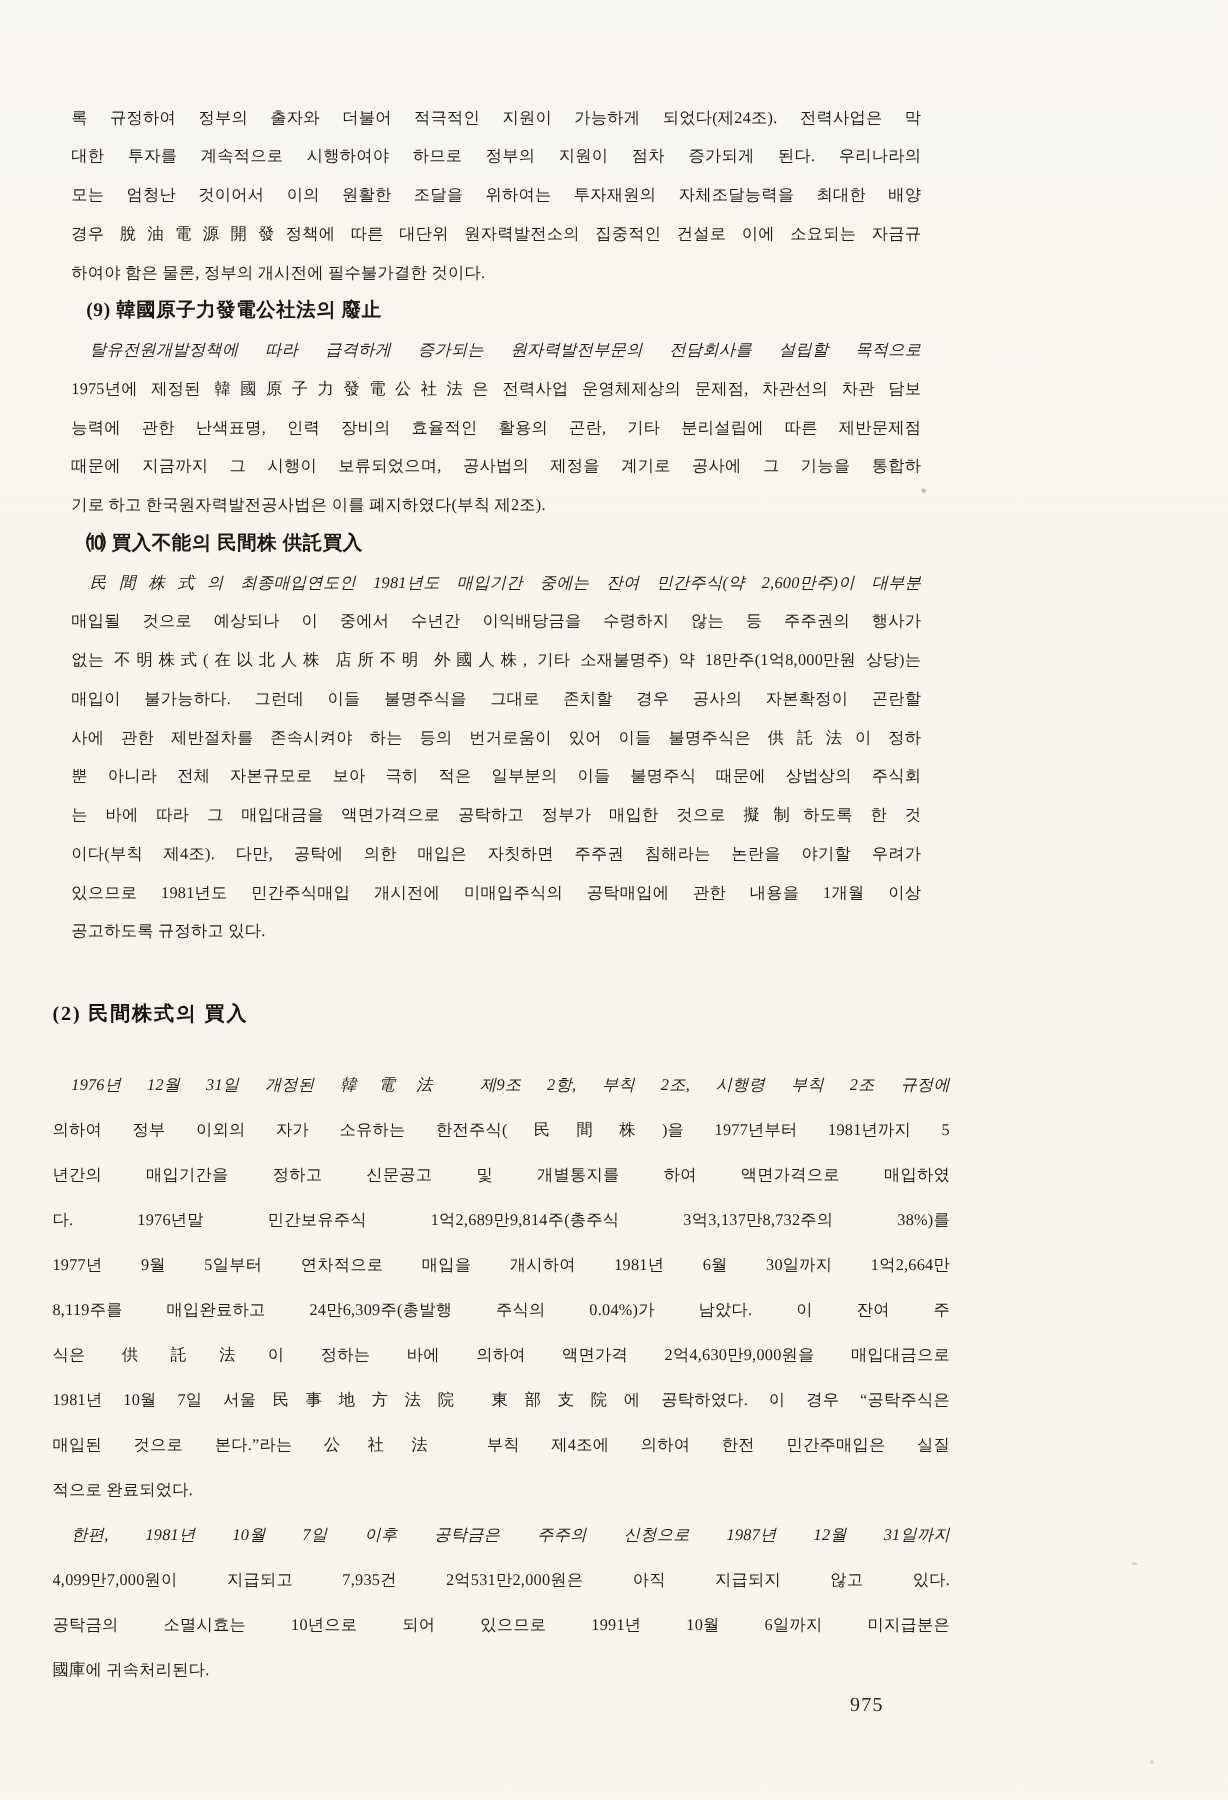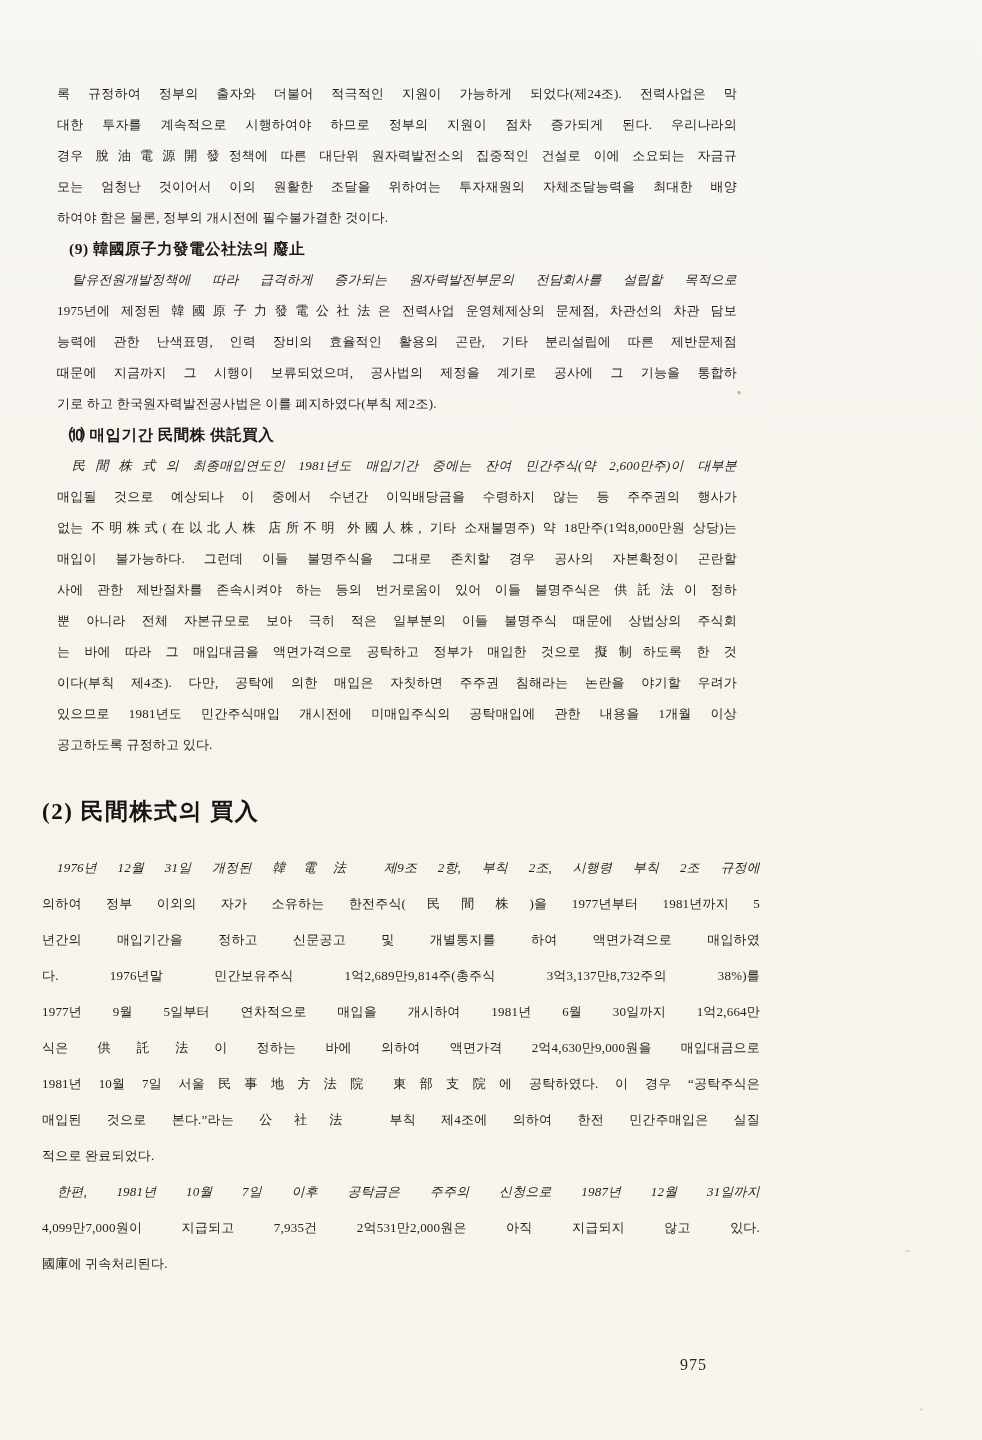--- a/index.html
+++ b/index.html
@@ -52,21 +52,21 @@
     font-size: 15.5px;
     font-weight: bold;
     line-height: 31px;
     height: 31px;
     padding-left: 12px;
     letter-spacing: 0.5px;
     color: #1c1915;
   }
   .heading {
     margin: 36px 0 22px -15px;
-    font-size: 23px;
+    font-size: 16px;
     line-height: 32px;
     font-weight: bold;
     letter-spacing: 1.5px;
     color: #161310;
   }
   .page-number {
     position: absolute;
     left: 680px;
     top: 1356px;
     font-size: 16px;
@@ -84,60 +84,62 @@
   .speck.s3 { left: 920px; top: 1408px; width: 3px; height: 3px; opacity: 0.25; }
 </style>
 </head>
 <body>
 
 <div class="page">
   <div class="text-column" id="text-column">
       <div class="para small">
         <div class="line">록 규정하여 정부의 출자와 더불어 적극적인 지원이 가능하게 되었다(제24조). 전력사업은 막</div>
         <div class="line">대한 투자를 계속적으로 시행하여야 하므로 정부의 지원이 점차 증가되게 된다. 우리나라의</div>
+        <div class="line">모는 엄청난 것이어서 이의 원활한 조달을 위하여는 투자재원의 자체조달능력을 최대한 배양</div>
         <div class="line">경우 脫油電源開發정책에 따른 대단위 원자력발전소의 집중적인 건설로 이에 소요되는 자금규</div>
-        <div class="line">모는 엄청난 것이어서 이의 원활한 조달을 위하여는 투자재원의 자체조달능력을 최대한 배양</div>
         <div class="line last">하여야 함은 물론, 정부의 개시전에 필수불가결한 것이다.</div>
       </div>
       <div class="subheading">(9) 韓國原子力發電公社法의 廢止</div>
       <div class="para small indent">
         <div class="line">탈유전원개발정책에 따라 급격하게 증가되는 원자력발전부문의 전담회사를 설립할 목적으로</div>
         <div class="line">1975년에 제정된 韓國原子力發電公社法은 전력사업 운영체제상의 문제점, 차관선의 차관 담보</div>
         <div class="line">능력에 관한 난색표명, 인력 장비의 효율적인 활용의 곤란, 기타 분리설립에 따른 제반문제점</div>
         <div class="line">때문에 지금까지 그 시행이 보류되었으며, 공사법의 제정을 계기로 공사에 그 기능을 통합하</div>
         <div class="line last">기로 하고 한국원자력발전공사법은 이를 폐지하였다(부칙 제2조).</div>
       </div>
-      <div class="subheading">⑽ 매입기간 民間株 供託買入</div>
+      <div class="subheading">⑽ 買入不能의 民間株 供託買入</div>
       <div class="para small indent">
         <div class="line">民間株式의 최종매입연도인 1981년도 매입기간 중에는 잔여 민간주식(약 2,600만주)이 대부분</div>
         <div class="line">매입될 것으로 예상되나 이 중에서 수년간 이익배당금을 수령하지 않는 등 주주권의 행사가</div>
         <div class="line">없는 不明株式(在以北人株 店所不明 外國人株, 기타 소재불명주) 약 18만주(1억8,000만원 상당)는</div>
         <div class="line">매입이 불가능하다. 그런데 이들 불명주식을 그대로 존치할 경우 공사의 자본확정이 곤란할</div>
         <div class="line">사에 관한 제반절차를 존속시켜야 하는 등의 번거로움이 있어 이들 불명주식은 供託法이 정하</div>
         <div class="line">뿐 아니라 전체 자본규모로 보아 극히 적은 일부분의 이들 불명주식 때문에 상법상의 주식회</div>
         <div class="line">는 바에 따라 그 매입대금을 액면가격으로 공탁하고 정부가 매입한 것으로 擬制하도록 한 것</div>
         <div class="line">이다(부칙 제4조). 다만, 공탁에 의한 매입은 자칫하면 주주권 침해라는 논란을 야기할 우려가</div>
         <div class="line">있으므로 1981년도 민간주식매입 개시전에 미매입주식의 공탁매입에 관한 내용을 1개월 이상</div>
         <div class="line last">공고하도록 규정하고 있다.</div>
       </div>
       <div class="heading">(2) 民間株式의 買入</div>
       <div class="para large indent">
         <div class="line">1976년 12월 31일 개정된 韓電法 제9조 2항, 부칙 2조, 시행령 부칙 2조 규정에</div>
         <div class="line">의하여 정부 이외의 자가 소유하는 한전주식(民間株)을 1977년부터 1981년까지 5</div>
         <div class="line">년간의 매입기간을 정하고 신문공고 및 개별통지를 하여 액면가격으로 매입하였</div>
         <div class="line">다. 1976년말 민간보유주식 1억2,689만9,814주(총주식 3억3,137만8,732주의 38%)를</div>
         <div class="line">1977년 9월 5일부터 연차적으로 매입을 개시하여 1981년 6월 30일까지 1억2,664만</div>
+        <div class="line">8,119주를 매입완료하고 24만6,309주(총발행 주식의 0.04%)가 남았다. 이 잔여 주</div>
         <div class="line">식은 供託法이 정하는 바에 의하여 액면가격 2억4,630만9,000원을 매입대금으로</div>
         <div class="line">1981년 10월 7일 서울民事地方法院 東部支院에 공탁하였다. 이 경우 “공탁주식은</div>
         <div class="line">매입된 것으로 본다.”라는 公社法 부칙 제4조에 의하여 한전 민간주매입은 실질</div>
         <div class="line last">적으로 완료되었다.</div>
       </div>
       <div class="para large indent">
         <div class="line">한편, 1981년 10월 7일 이후 공탁금은 주주의 신청으로 1987년 12월 31일까지</div>
         <div class="line">4,099만7,000원이 지급되고 7,935건 2억531만2,000원은 아직 지급되지 않고 있다.</div>
+        <div class="line">공탁금의 소멸시효는 10년으로 되어 있으므로 1991년 10월 6일까지 미지급분은</div>
         <div class="line last">國庫에 귀속처리된다.</div>
       </div>
     </div>
   <div class="page-number">975</div>
   <div class="speck s1"></div>
   <div class="speck s2"></div>
   <div class="speck s3"></div>
 </div>
 
 </body></html>

